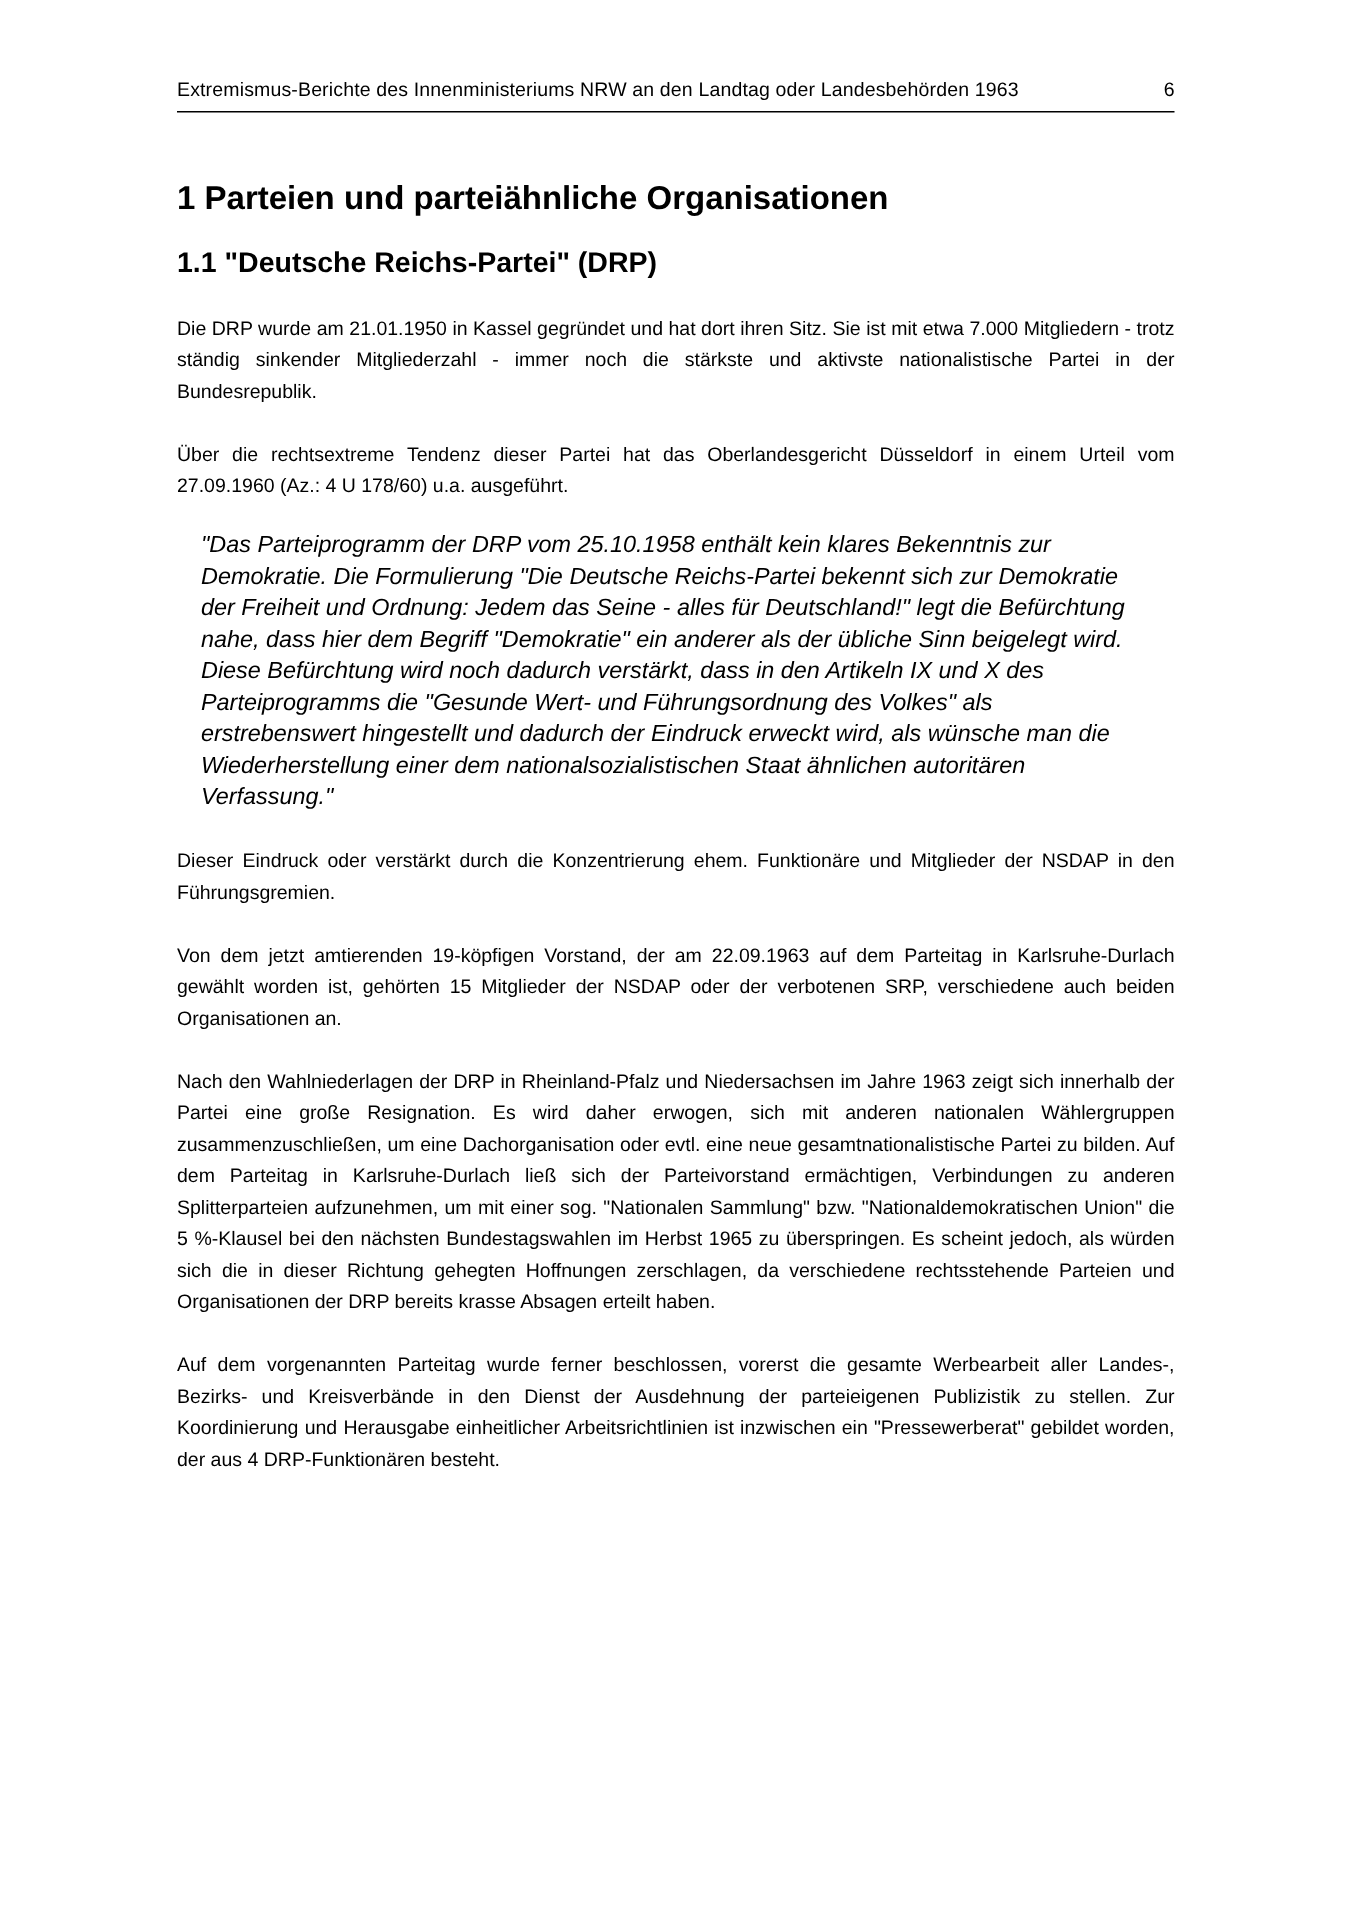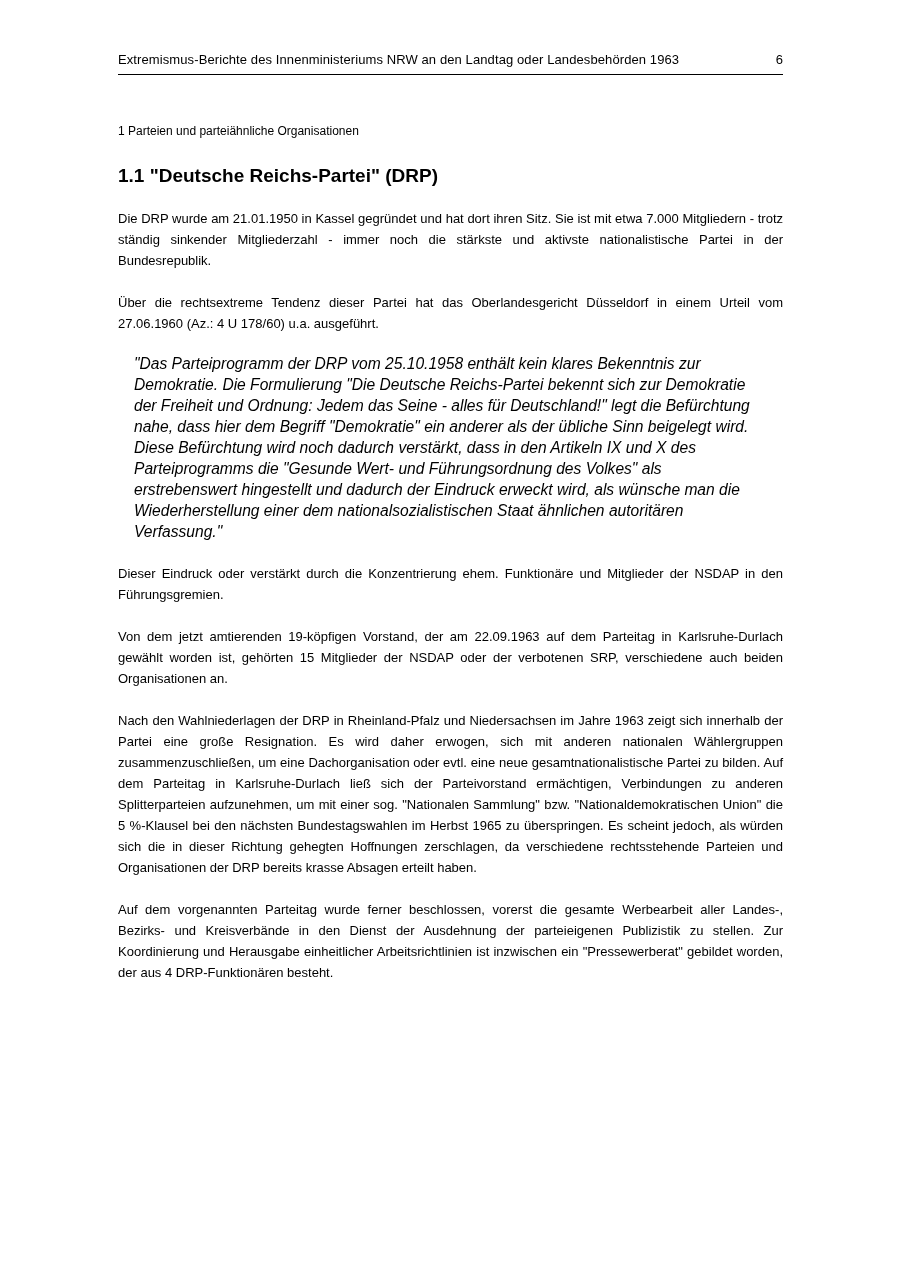--- a/index.html
+++ b/index.html
@@ -20,23 +20,23 @@
     display: flex;
     justify-content: space-between;
     align-items: center;
     font-size: 13px;
     line-height: 15px;
     padding-bottom: 7px;
     border-bottom: 1px solid #000000;
   }
   .rh-title { letter-spacing: 0.1px; }
   h1.section-heading {
-    font-size: 12px;
+    font-size: 22px;
     line-height: 23px;
-    font-weight: normal;
+    font-weight: bold;
     margin: 45px 0 0 0;
   }
   h2.subsection-heading {
     font-size: 19px;
     line-height: 23px;
     font-weight: bold;
     margin: 21px 0 0 0;
   }
   .body-p {
     font-size: 13px;
@@ -69,21 +69,21 @@
       <span class="rh-title">Extremismus-Berichte des Innenministeriums NRW an den Landtag oder Landesbehörden 1963</span>
       <span class="rh-page">6</span>
     </div>
 
     <h1 class="section-heading">1 Parteien und parteiähnliche Organisationen</h1>
 
     <h2 class="subsection-heading">1.1 "Deutsche Reichs-Partei" (DRP)</h2>
 
     <p class="body-p">Die DRP wurde am 21.01.1950 in Kassel gegründet und hat dort ihren Sitz. Sie ist mit etwa 7.000 Mitgliedern - trotz ständig sinkender Mitgliederzahl - immer noch die stärkste und aktivste nationalistische Partei in der Bundesrepublik.</p>
 
-    <p class="body-p">Über die rechtsextreme Tendenz dieser Partei hat das Oberlandesgericht Düsseldorf in einem Urteil vom 27.06.1960 (Az.: 4 U 178/60) u.a. ausgeführt.</p>
+    <p class="body-p">Über die rechtsextreme Tendenz dieser Partei hat das Oberlandesgericht Düsseldorf in einem Urteil vom 27.09.1960 (Az.: 4 U 178/60) u.a. ausgeführt.</p>
 
     <div class="quote">"Das Parteiprogramm der DRP vom 25.10.1958 enthält kein klares Bekenntnis zur Demokratie. Die Formulierung "Die Deutsche Reichs-Partei bekennt sich zur Demokratie der Freiheit und Ordnung: Jedem das Seine - alles für Deutschland!" legt die Befürchtung nahe, dass hier dem Begriff "Demokratie" ein anderer als der übliche Sinn beigelegt wird. Diese Befürchtung wird noch dadurch verstärkt, dass in den Artikeln IX und X des Parteiprogramms die "Gesunde Wert- und Führungsordnung des Volkes" als erstrebenswert hingestellt und dadurch der Eindruck erweckt wird, als wünsche man die Wiederherstellung einer dem nationalsozialistischen Staat ähnlichen autoritären Verfassung."</div>
 
     <p class="body-p">Dieser Eindruck oder verstärkt durch die Konzentrierung ehem. Funktionäre und Mitglieder der NSDAP in den Führungsgremien.</p>
 
 
 
     <p class="body-p">Von dem jetzt amtierenden 19-köpfigen Vorstand, der am 22.09.1963 auf dem Parteitag in Karlsruhe-Durlach gewählt worden ist, gehörten 15 Mitglieder der NSDAP oder der verbotenen SRP, verschiedene auch beiden Organisationen an.</p>
 
     <p class="body-p">Nach den Wahlniederlagen der DRP in Rheinland-Pfalz und Niedersachsen im Jahre 1963 zeigt sich innerhalb der Partei eine große Resignation. Es wird daher erwogen, sich mit anderen nationalen Wählergruppen zusammenzuschließen, um eine Dachorganisation oder evtl. eine neue gesamtnationalistische Partei zu bilden. Auf dem Parteitag in Karlsruhe-Durlach ließ sich der Parteivorstand ermächtigen, Verbindungen zu anderen Splitterparteien aufzunehmen, um mit einer sog. "Nationalen Sammlung" bzw. "Nationaldemokratischen Union" die 5 %-Klausel bei den nächsten Bundestagswahlen im Herbst 1965 zu überspringen. Es scheint jedoch, als würden sich die in dieser Richtung gehegten Hoffnungen zerschlagen, da verschiedene rechtsstehende Parteien und Organisationen der DRP bereits krasse Absagen erteilt haben.</p>

